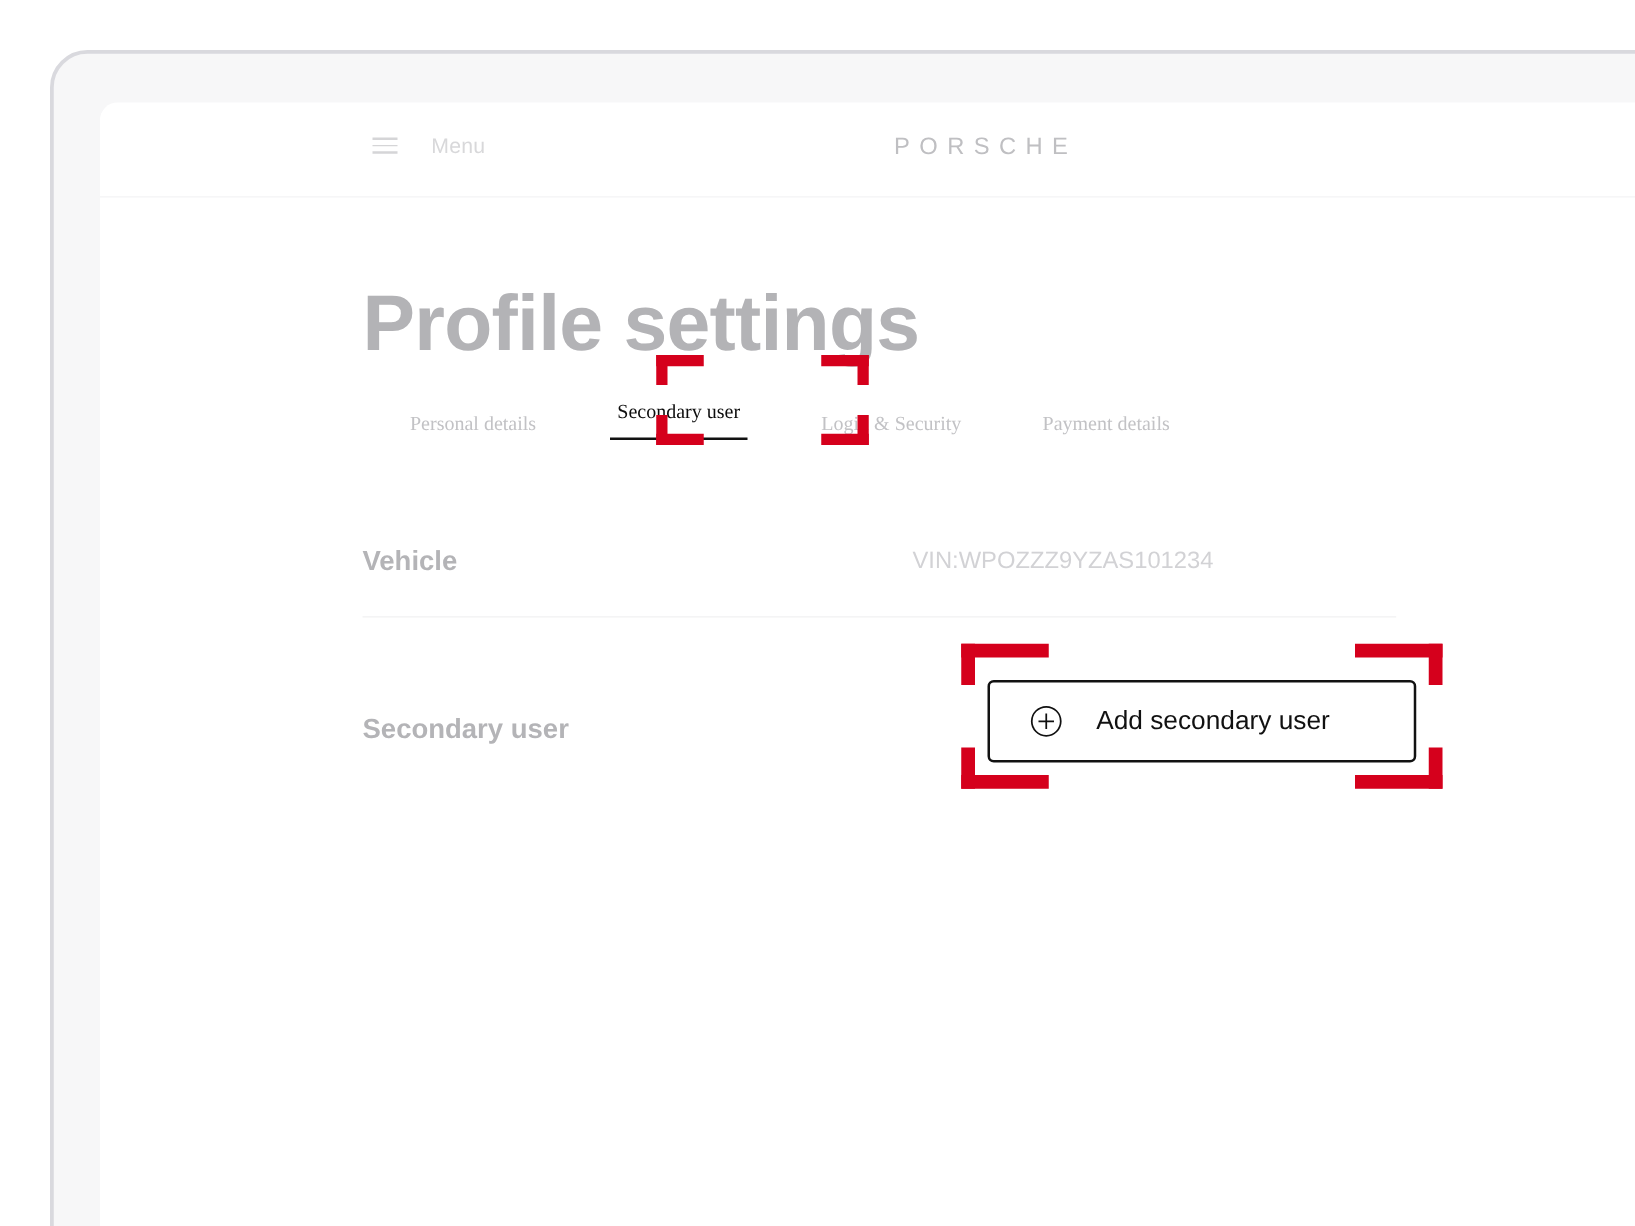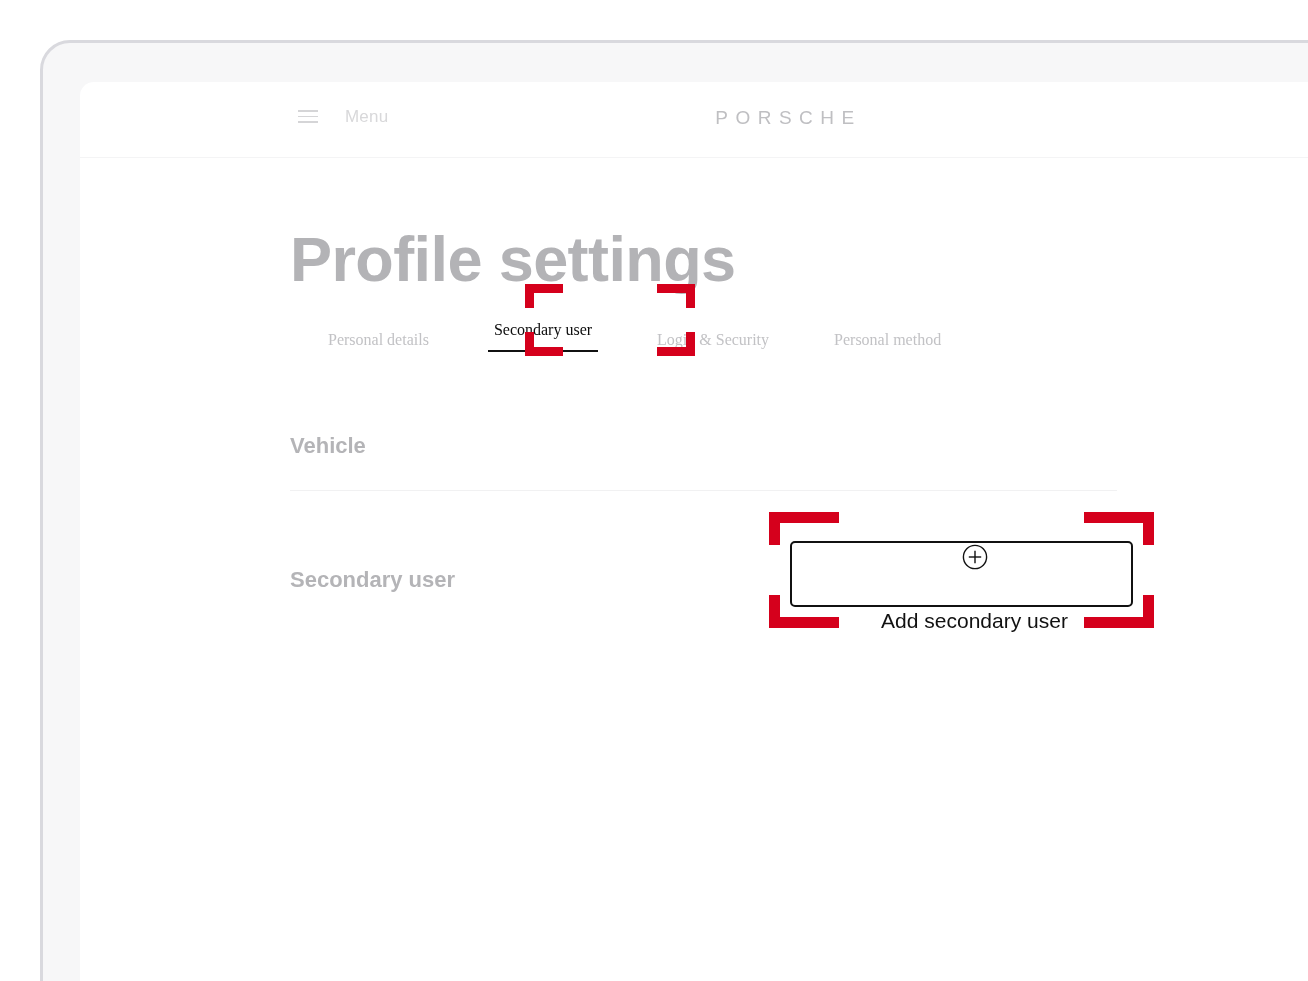--- a/index.html
+++ b/index.html
@@ -218,31 +218,30 @@
 
   
   #add-secondary-user-wrap {
     position: relative;
     margin-left: 60px;
   }
   #add-secondary-user-button {
     position: relative;
     display: flex;
     align-items: center;
-    gap: 40px;
+    gap: 27px;
     width: 343px;
     height: 66px;
     box-sizing: border-box;
     padding-left: 32px;
     background: #ffffff;
     border: 2px solid #111111;
     border-radius: 5px;
     cursor: pointer;
     font-family: inherit;
-    flex-direction: column;
   }
   #plus-circle-icon {
     flex: none;
     display: block;
     width: 26px;
     height: 26px;
   }
   #add-secondary-user-label {
     font-size: 21px;
     color: #111111;
@@ -280,34 +279,35 @@
     </div>
 
     <div id="content">
 
       <h1 id="page-title">Profile settings</h1>
 
       <div id="tab-bar">
         <button class="tab">Personal details</button>
         <button class="tab is-active">Secondary user</button>
         <button class="tab">Login &amp; Security</button>
-        <button class="tab">Personal method</button>
+        <button class="tab">Payment details</button>
 
         <div id="tab-highlight" class="bracket-frame">
           <span class="bk-tl"></span>
             <span class="bk-tr"></span>
           <span class="bk-bl"></span>
             <span class="bk-br"></span>
         </div>
       </div>
 
       <div id="detail-rows">
 
         <div class="detail-row" id="row-vehicle">
           <div class="row-label">Vehicle</div>
+          <div class="row-value">VIN:WPOZZZ9YZAS101234</div>
         </div>
 
         <div class="detail-row" id="row-secondary-user">
           <div class="row-label">Secondary user</div>
 
           <div id="add-secondary-user-wrap">
 
             <button id="add-secondary-user-button">
               <svg id="plus-circle-icon" viewBox="0 0 26 26">
                 <circle cx="13" cy="13" r="11.6" fill="none" stroke="#111111" stroke-width="1.4"></circle>

